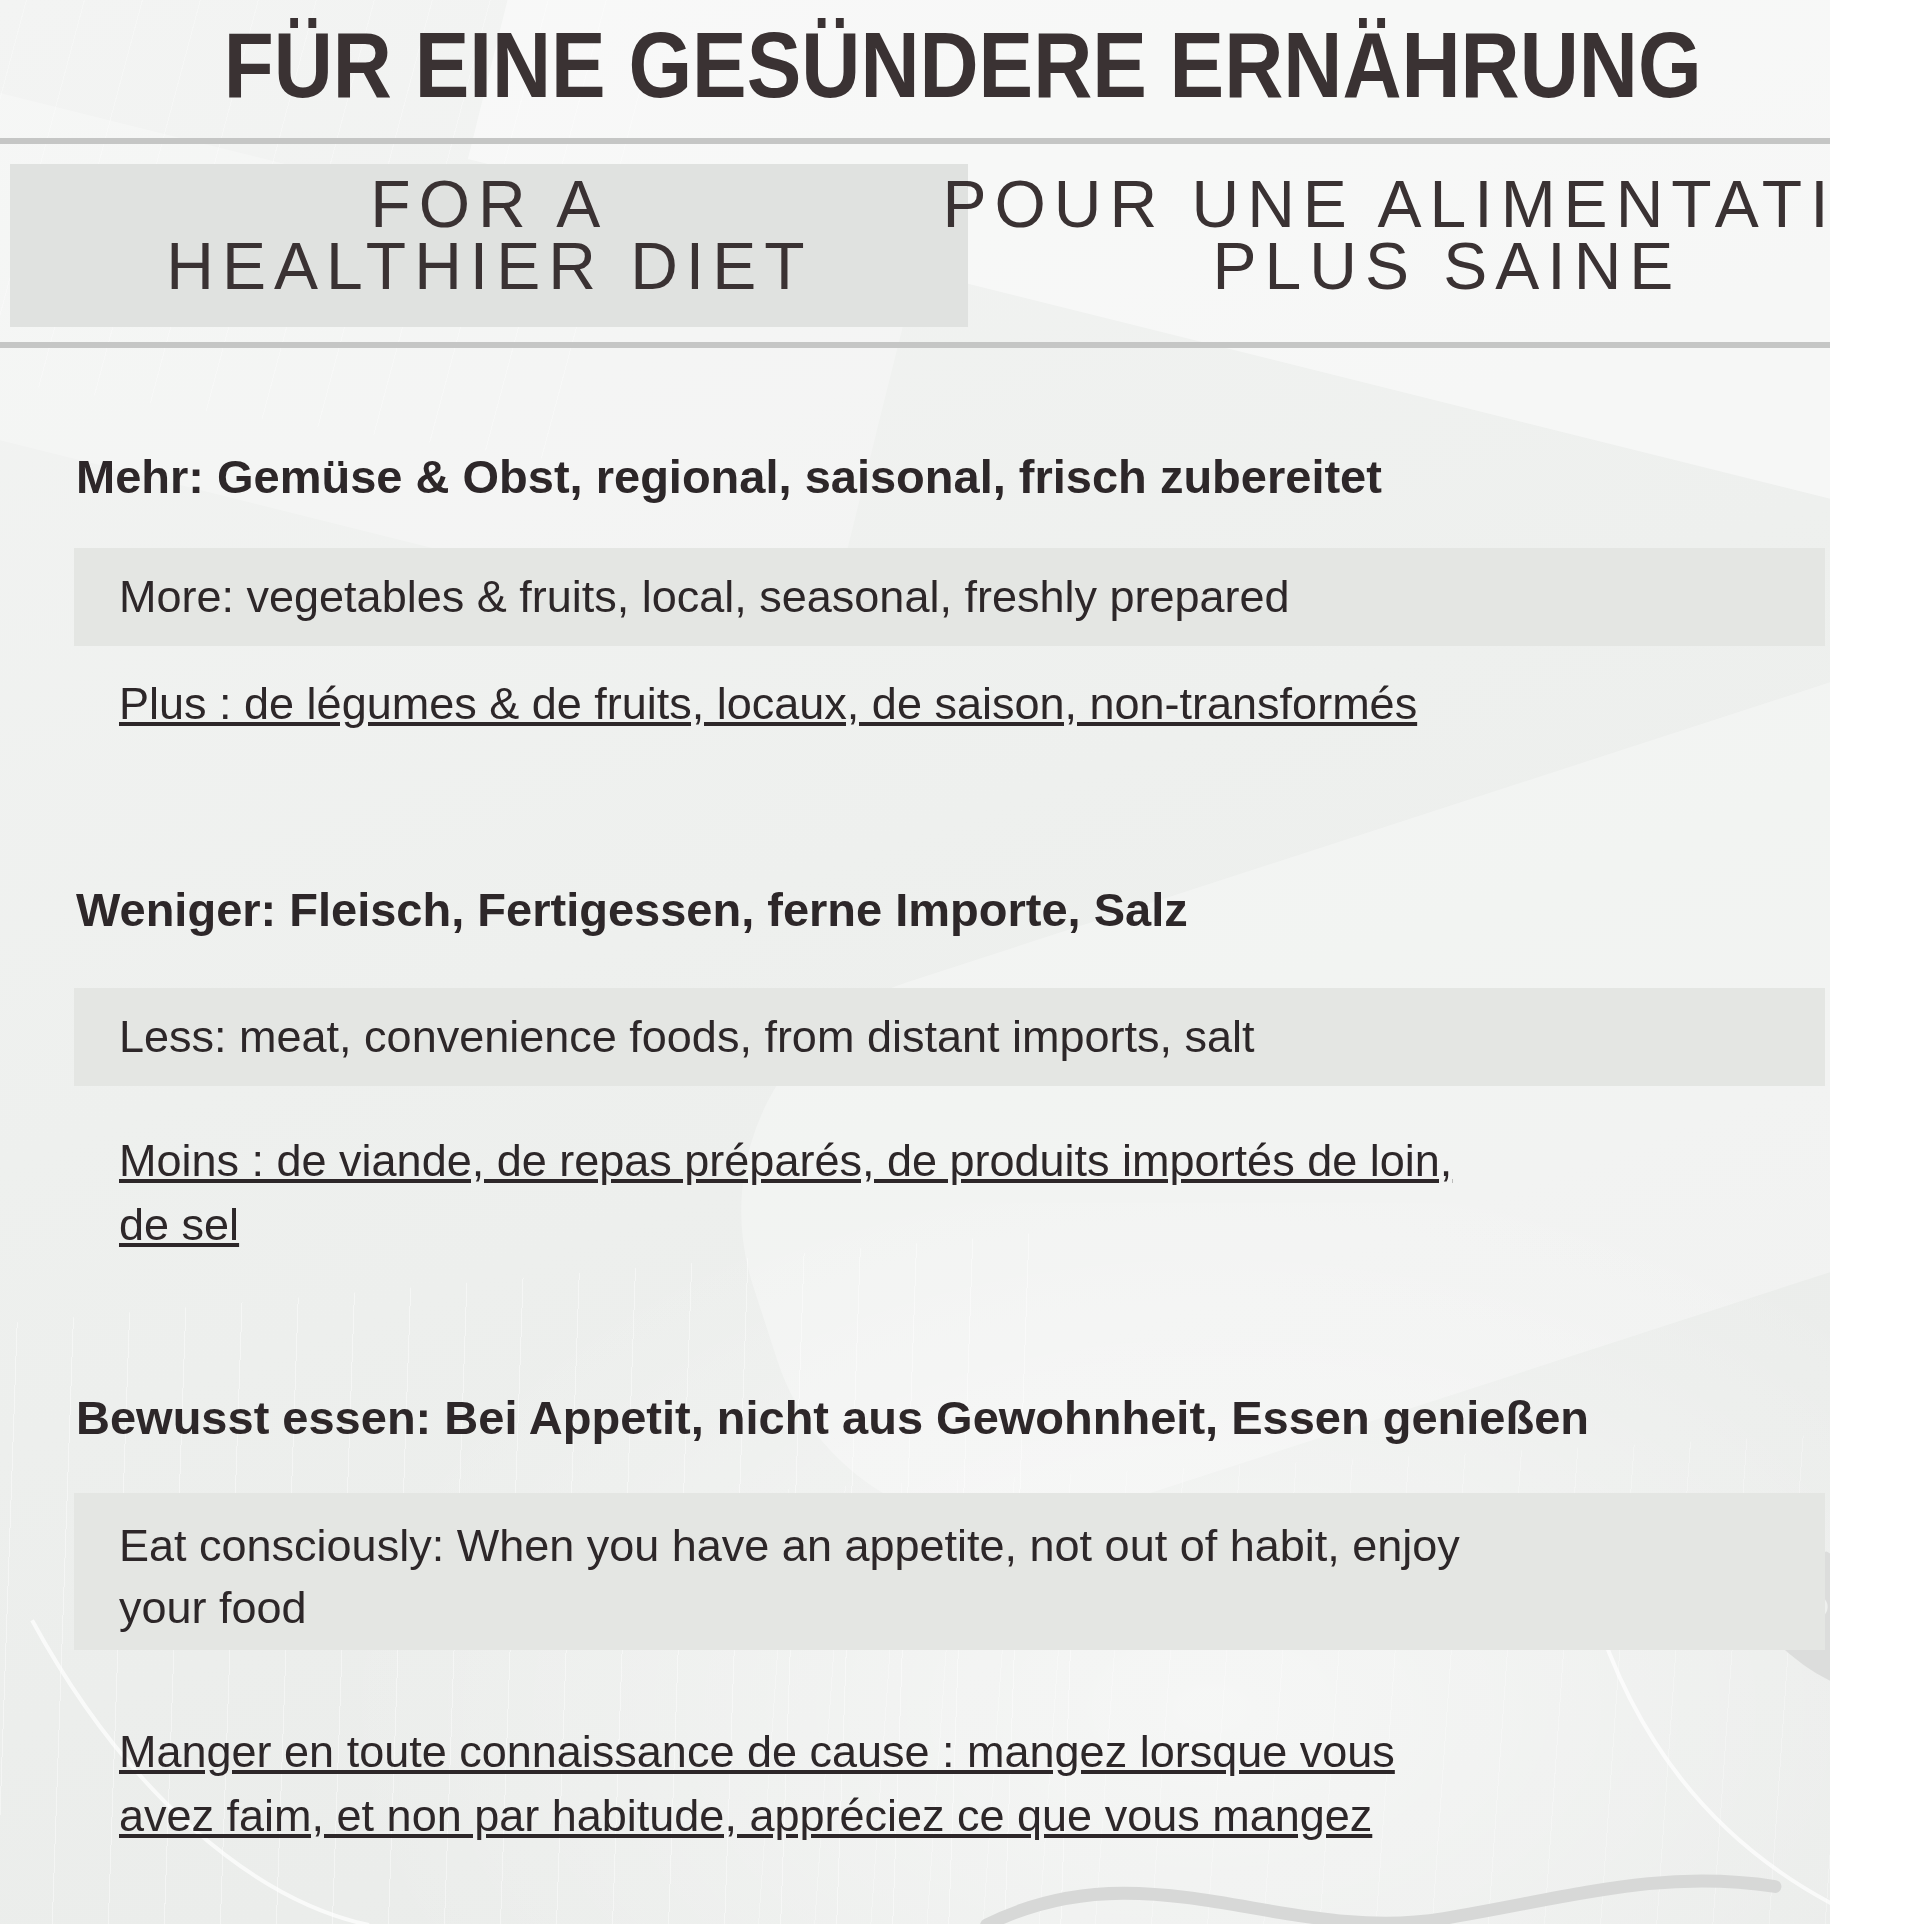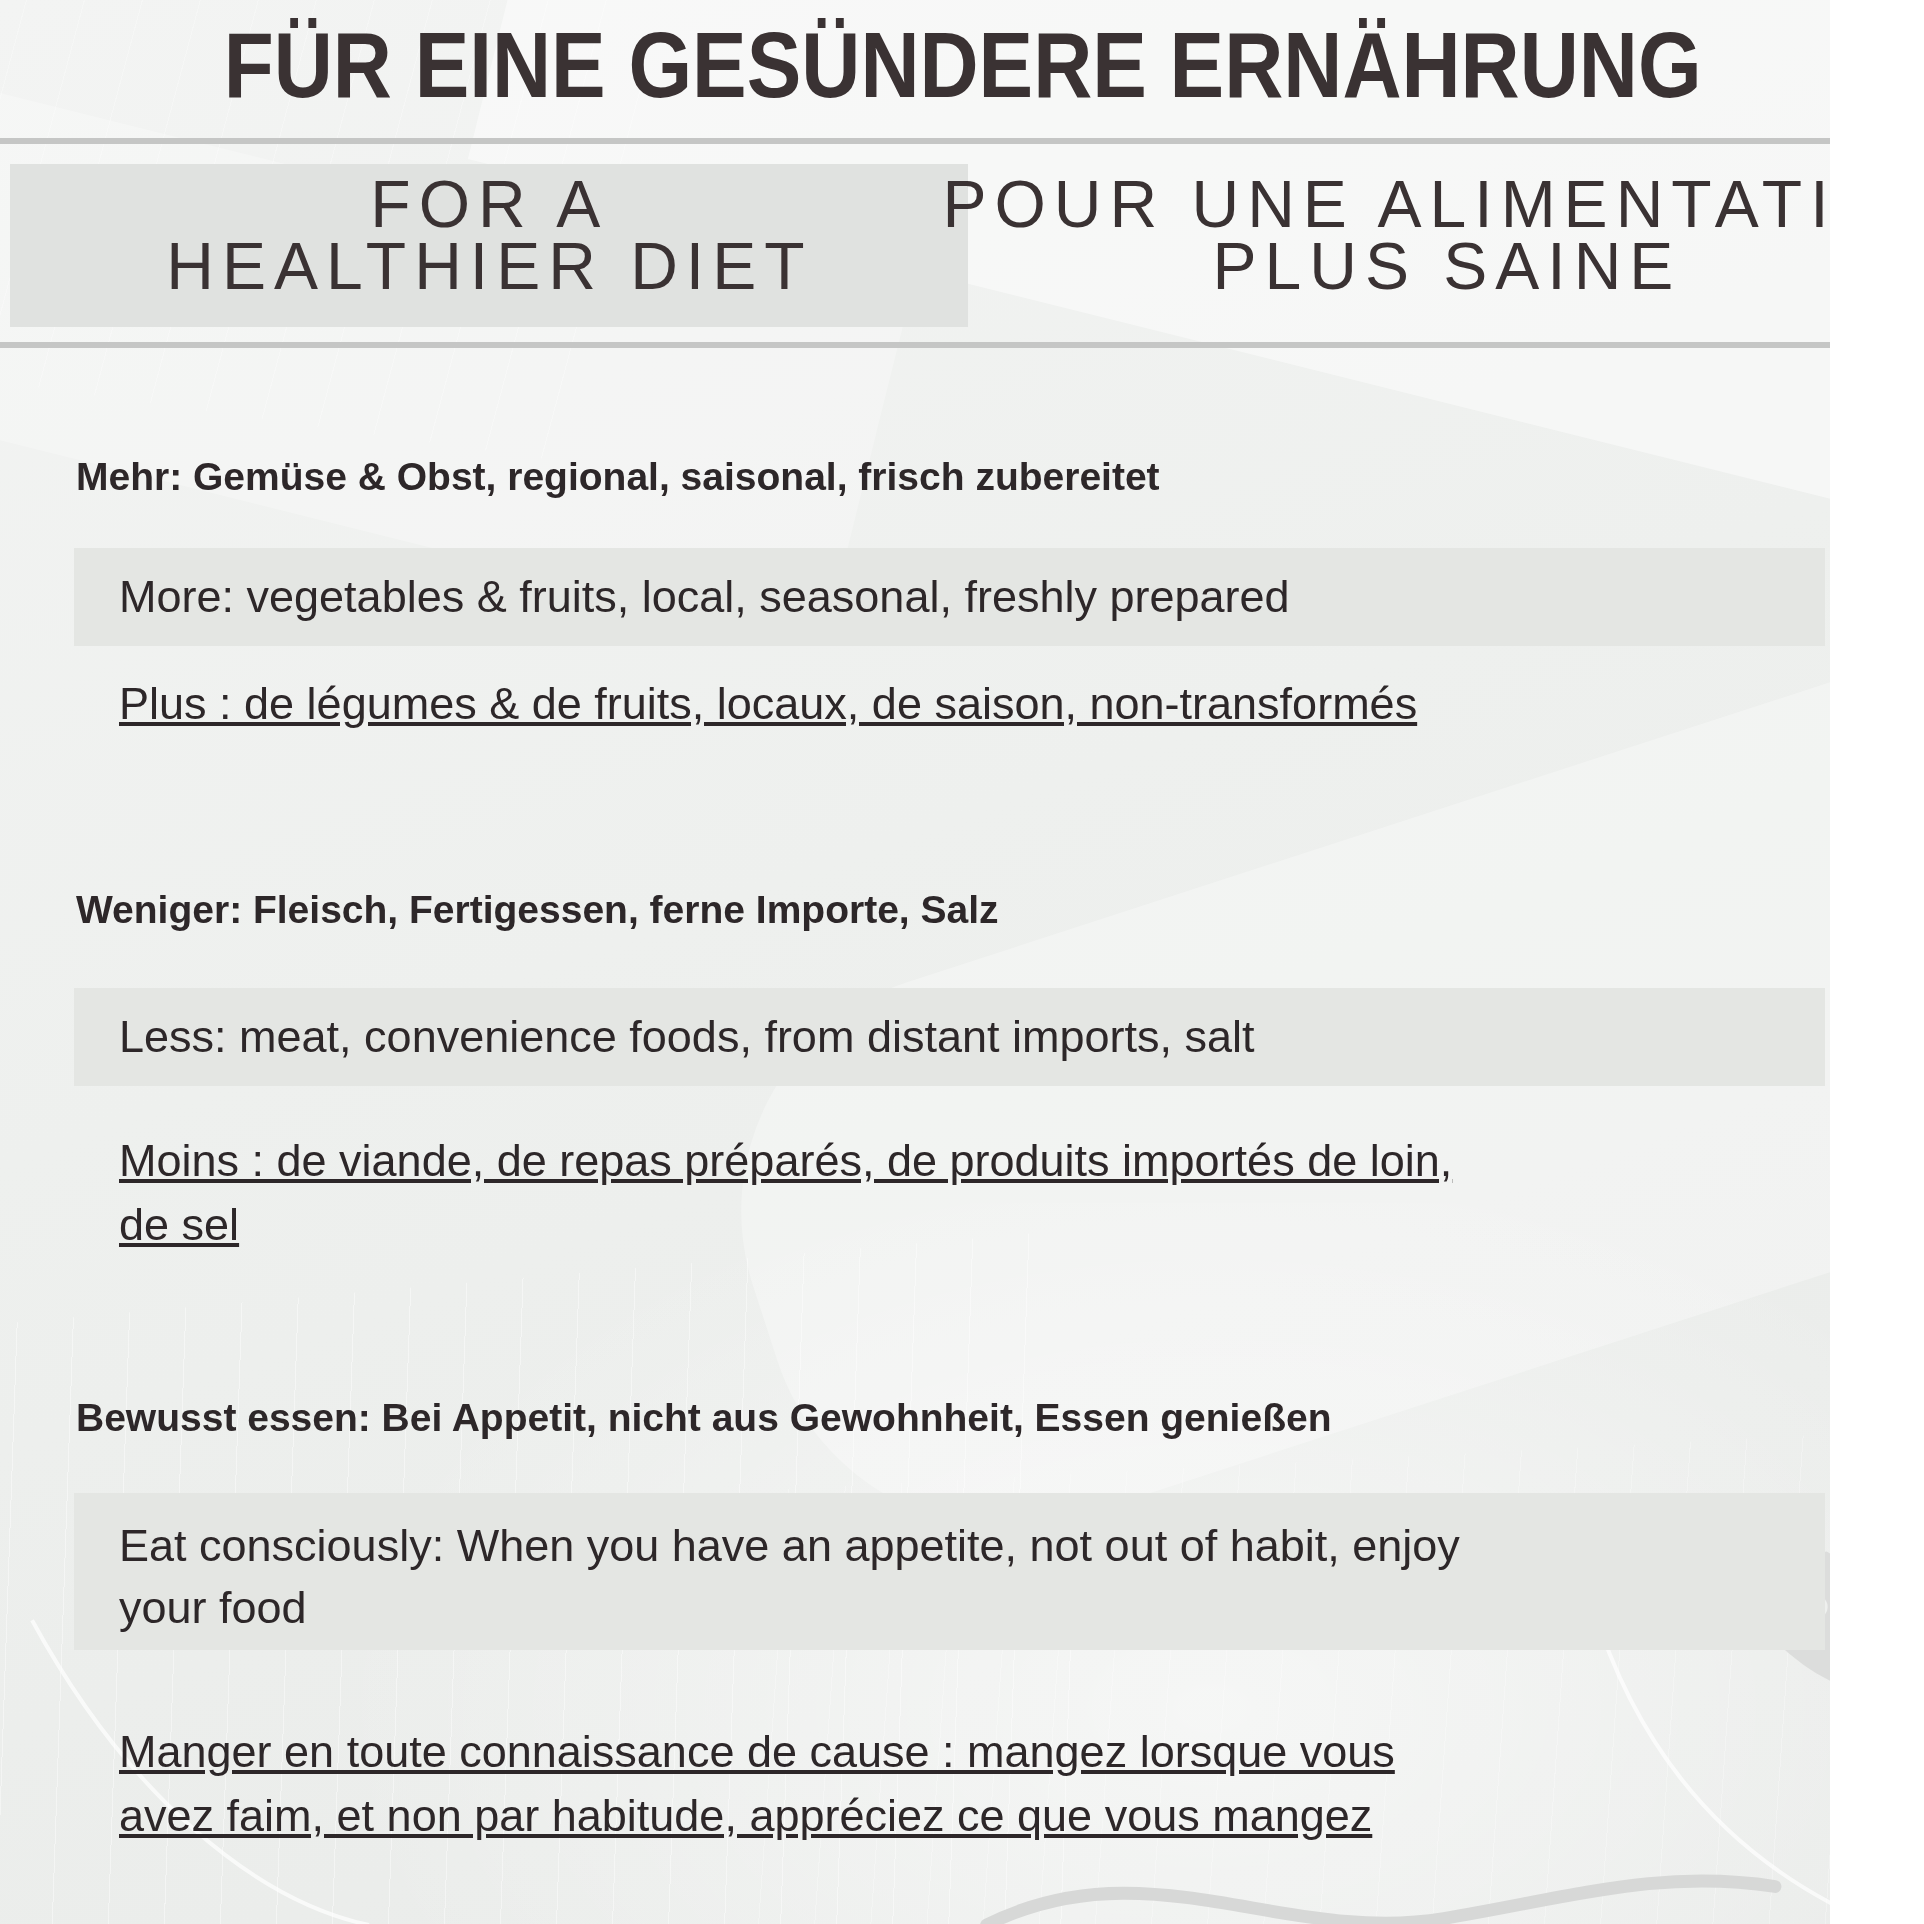--- a/index.html
+++ b/index.html
@@ -42,21 +42,21 @@
     display:flex;flex-direction:column;justify-content:center;align-items:center;
     padding-bottom:21px;box-sizing:border-box;
   }
   .subtitle-fr{
     position:absolute;top:164px;left:969px;width:956px;height:163px;
     display:flex;flex-direction:column;justify-content:center;align-items:center;
     padding-bottom:21px;box-sizing:border-box;
   }
   .subtitle-line{font-size:66px;line-height:62px;letter-spacing:8px;color:var(--title-text);white-space:nowrap;}
 
-  .h-de{position:absolute;left:76px;font-size:39px;font-weight:700;line-height:64px;white-space:nowrap;color:var(--body-text);}
+  .h-de{position:absolute;left:76px;font-size:47px;font-weight:700;line-height:64px;white-space:nowrap;color:var(--body-text);}
   .h-de.h1{top:445px;}
   .h-de.h2{top:878px;}
   .h-de.h3{top:1386px;}
 
   .band{
     position:absolute;left:74px;width:1751px;background:var(--band-bg);
     box-sizing:border-box;padding-left:45px;
     display:flex;flex-direction:column;justify-content:center;
   }
   .band-1{top:548px;height:98px;}

